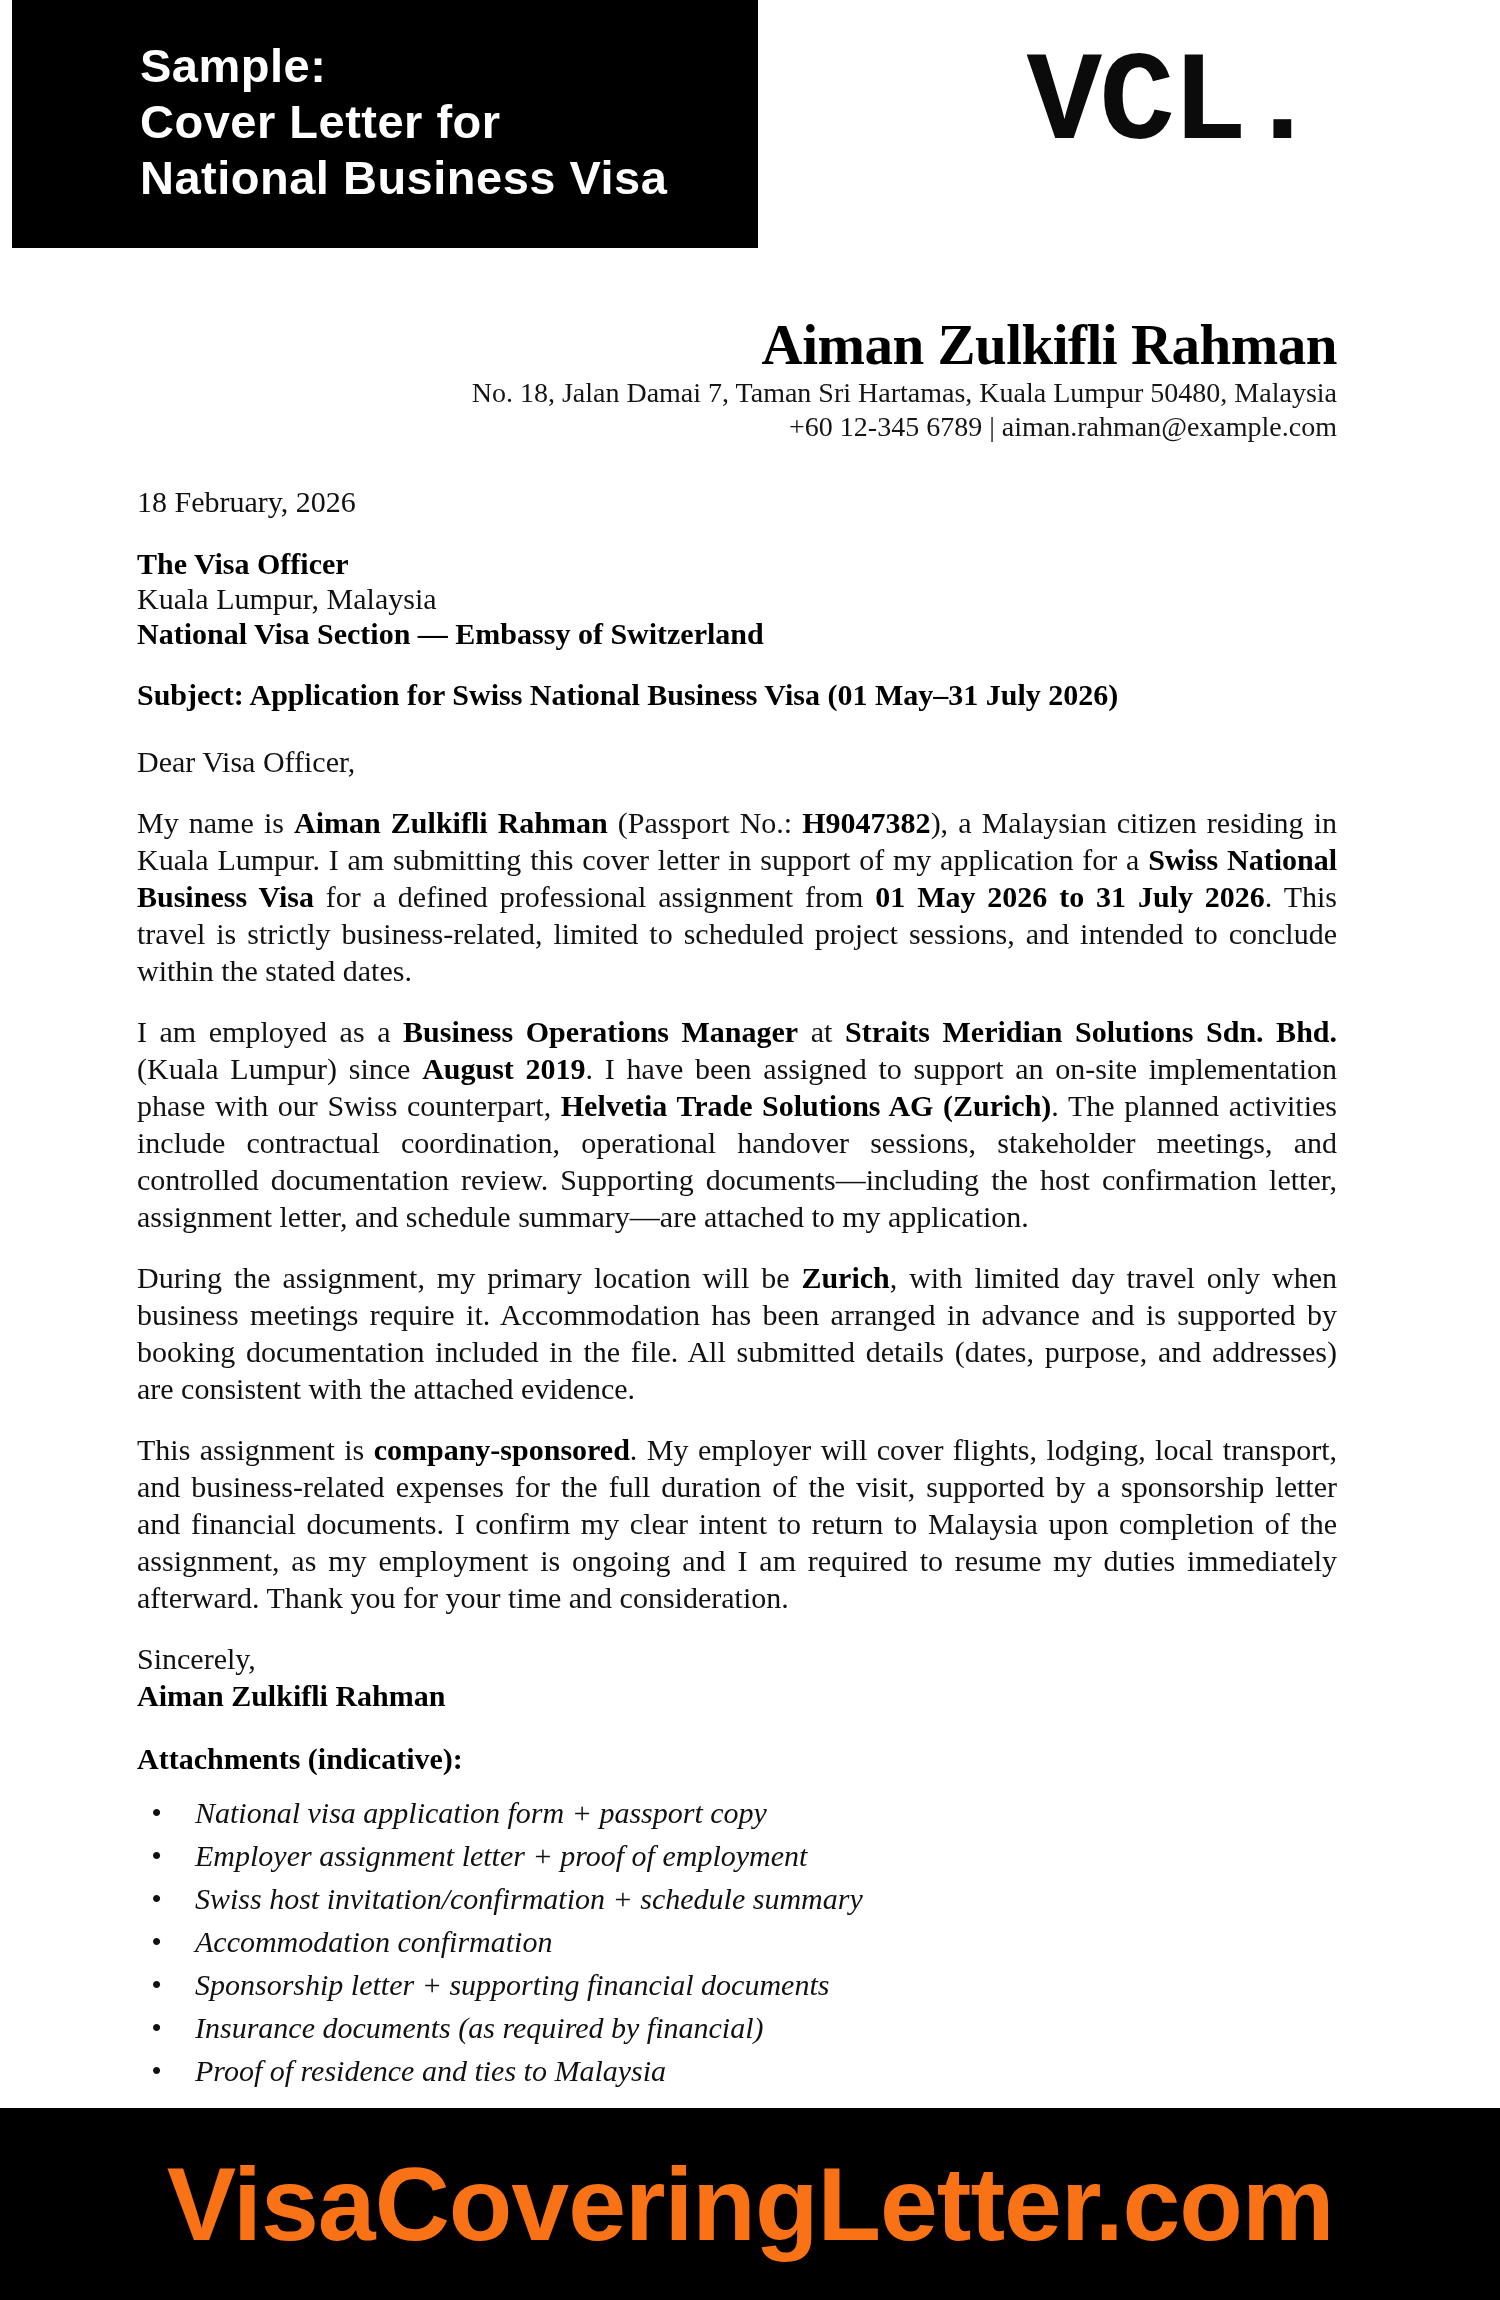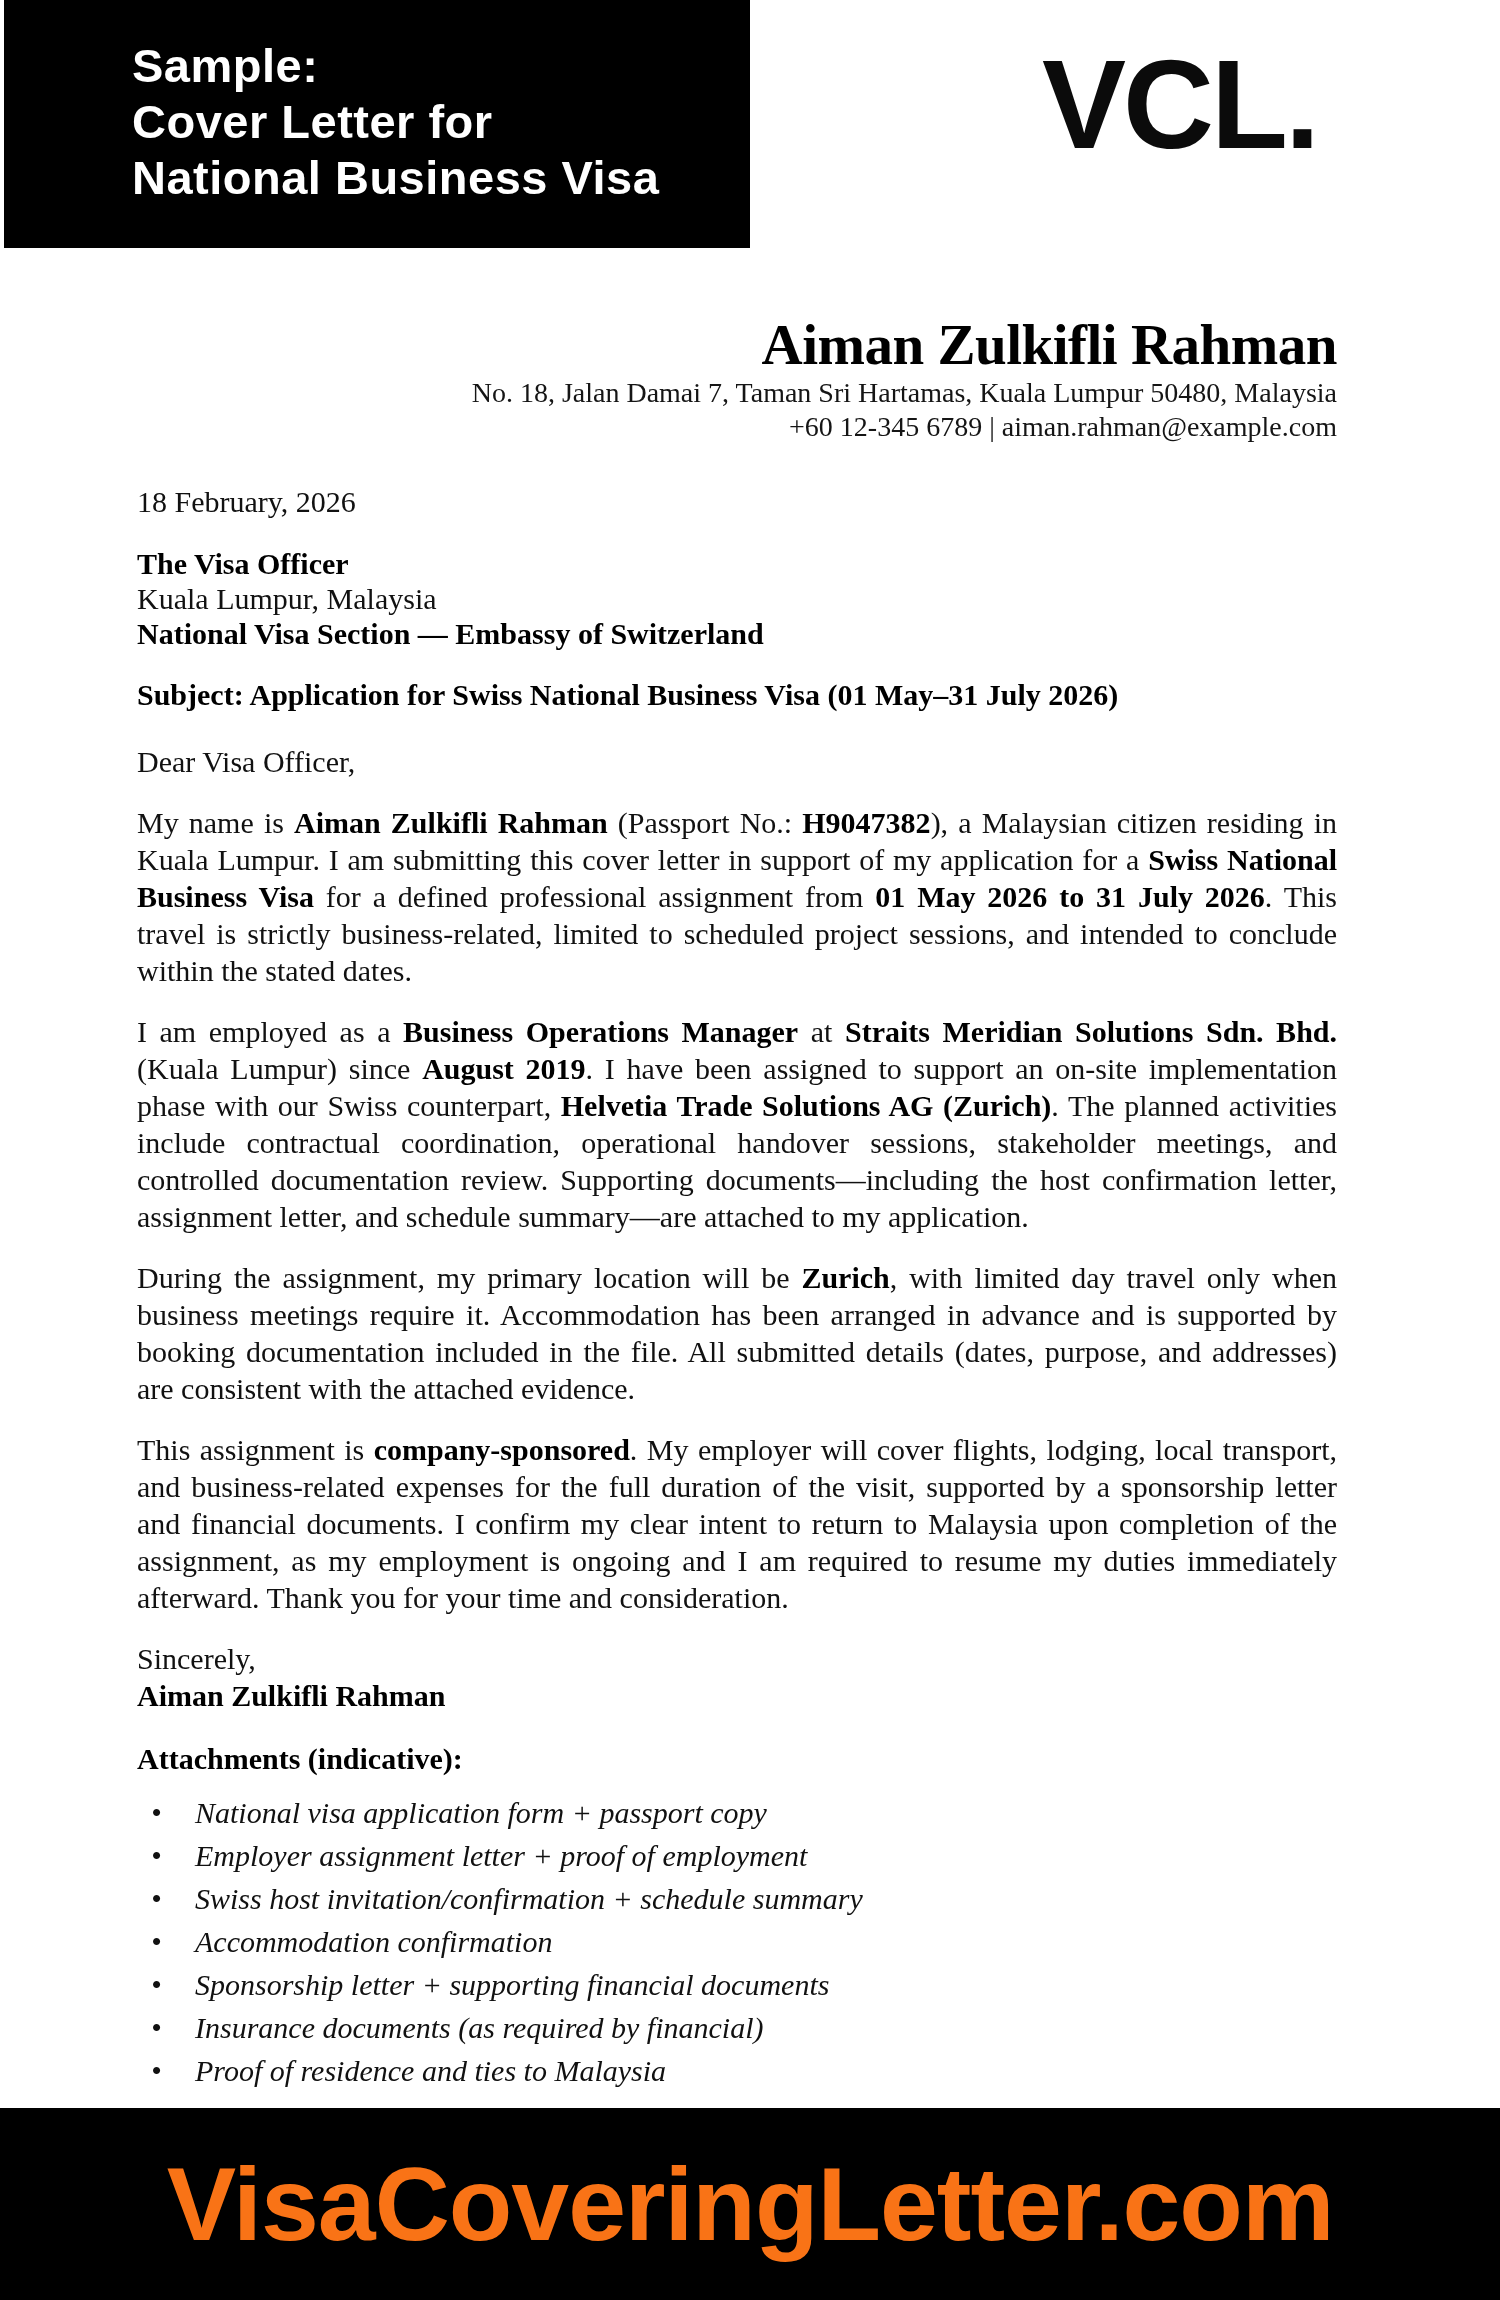--- a/index.html
+++ b/index.html
@@ -9,39 +9,39 @@
     height: 2300px;
     background: #ffffff;
     overflow: hidden;
     font-family: "Liberation Serif", serif;
     color: #111111;
   }
 
   
   .badge {
     position: absolute;
-    top: 0; left: 4px;
+    top: 0; left: 12px;
     width: 746px; height: 248px;
     background: #000000;
     color: #ffffff;
     font-family: "Liberation Sans", sans-serif;
     font-weight: 700;
     font-size: 47px;
     line-height: 56px;
     box-sizing: border-box;
     padding: 38px 20px 0 128px;
     letter-spacing: 0.5px;
   }
 
   
   .logo {
     position: absolute;
     top: 42px;
     right: 183px;
-    font-family: Liberation Sans, sans-serif;
+    font-family: Liberation Mono, monospace;
     font-weight: 900;
     font-size: 126px;
     line-height: 126px;
     letter-spacing: -3px;
     color: #0b0b0b;
   }
 
   
   .letter {
     position: absolute;

